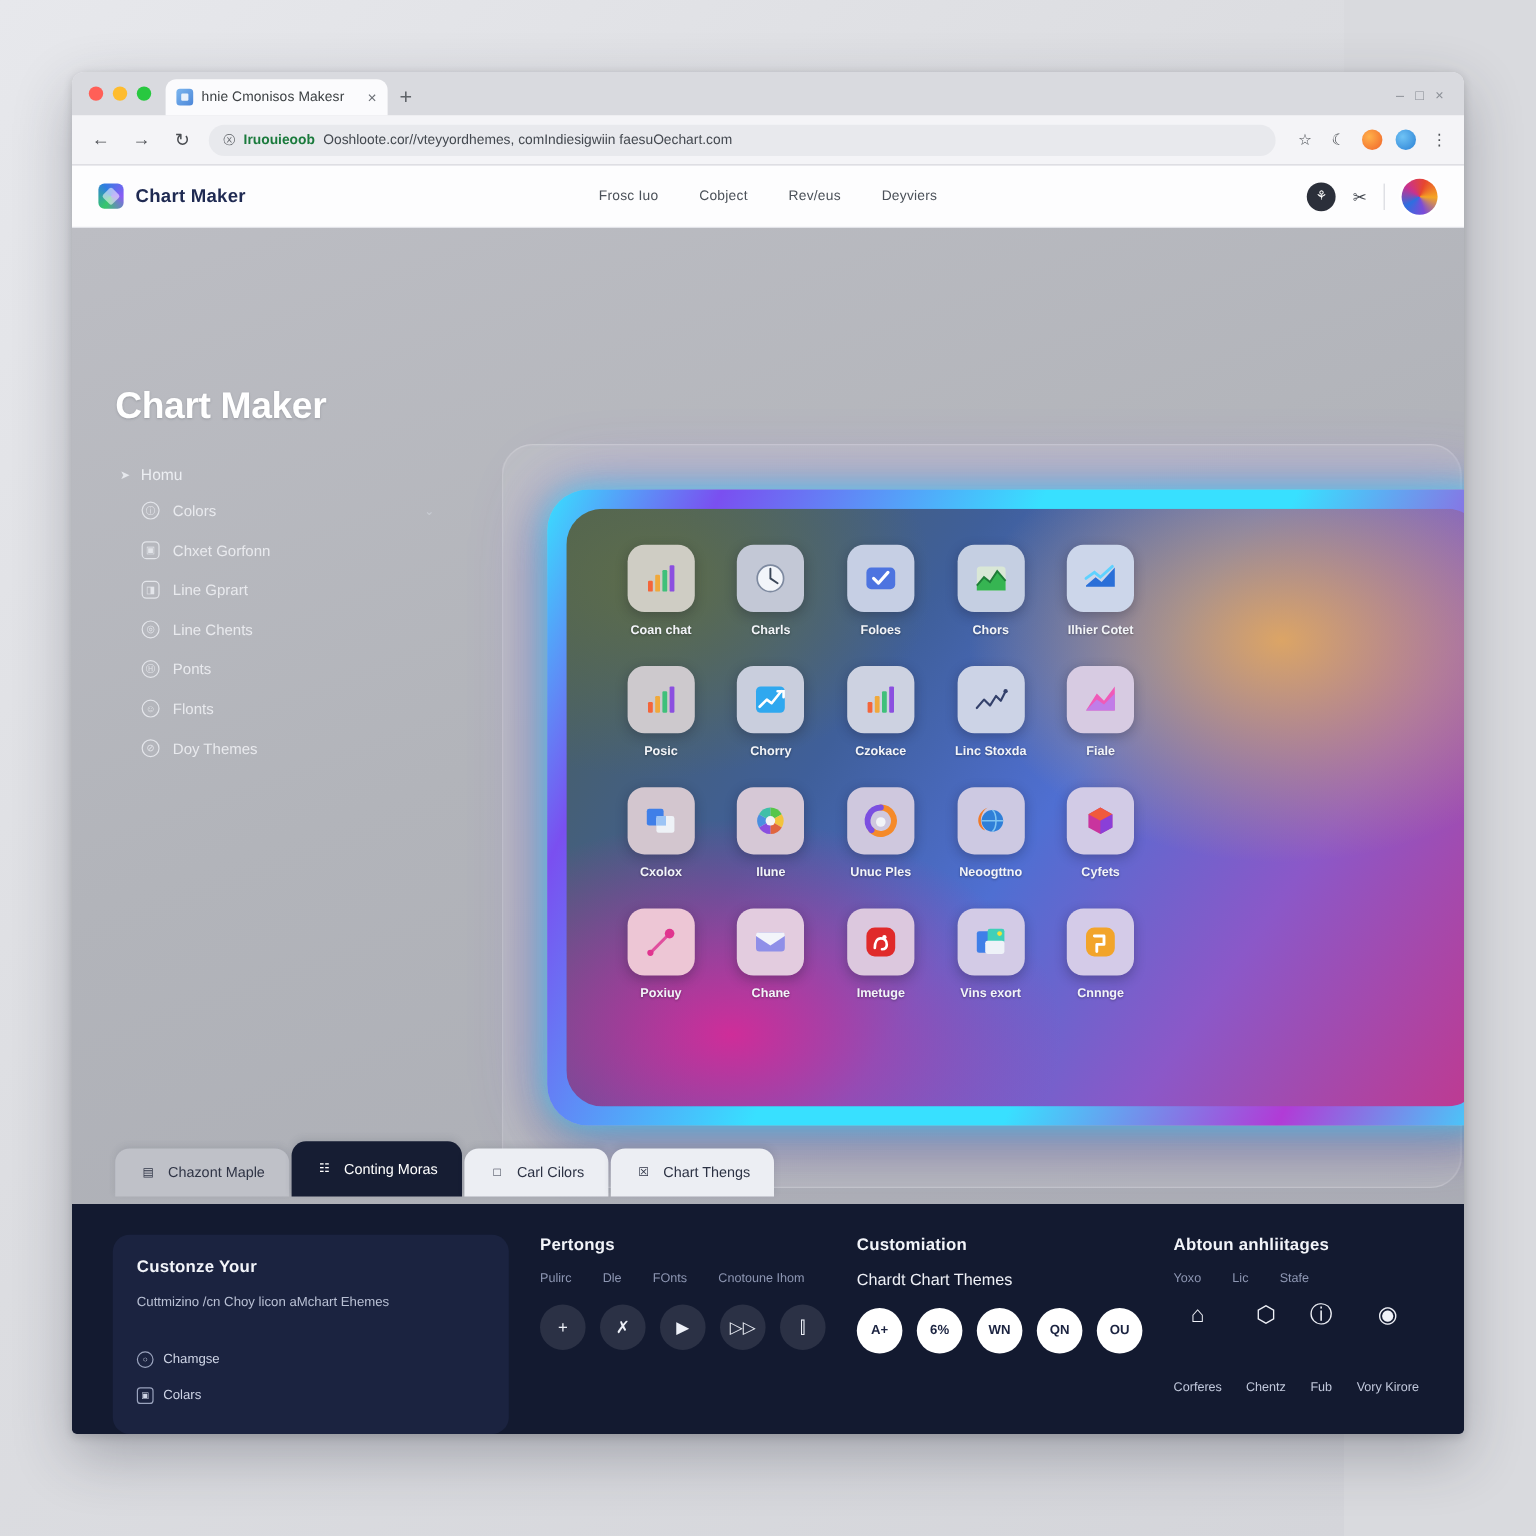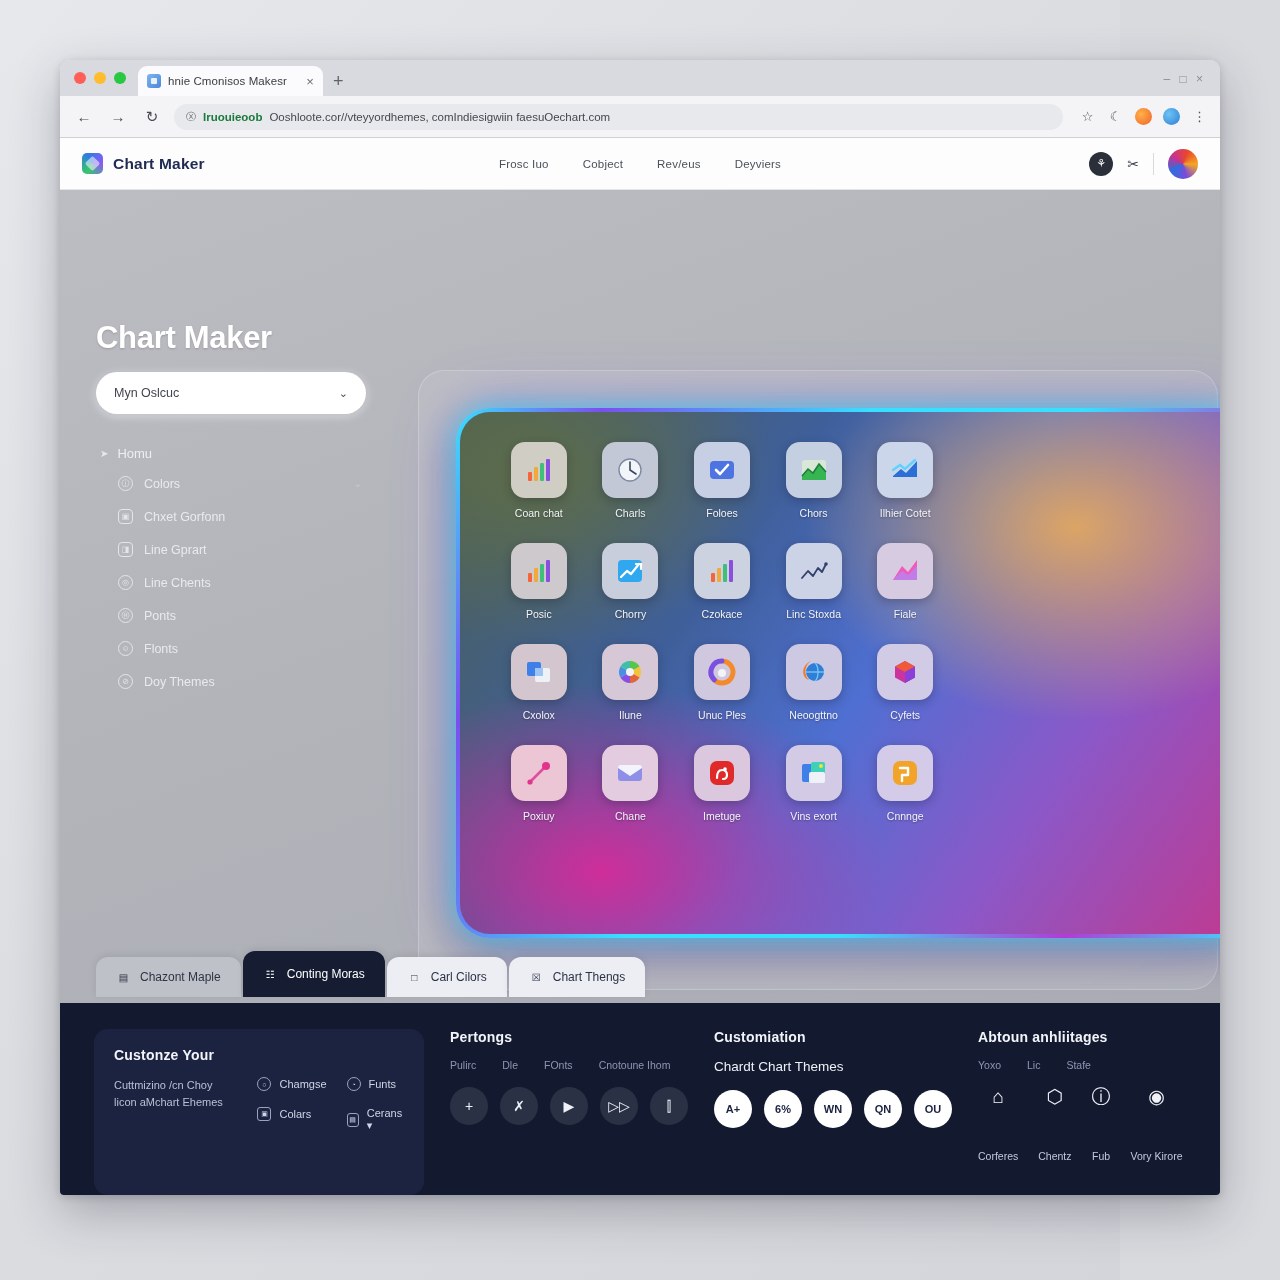--- a/index.html
+++ b/index.html
@@ -120,22 +120,23 @@
   
   .glass {
     position: absolute; left: 358px; top: 180px; width: 800px; height: 620px;
     background: rgba(255,255,255,.10); border: 1px solid rgba(255,255,255,.22);
     border-radius: 26px; backdrop-filter: blur(2px);
   }
   .neon-wrap { position: absolute; left: 396px; top: 218px; width: 796px; height: 530px; }
   .neon {
     position: absolute; inset: 0; border-radius: 34px;
     background: linear-gradient(115deg,#38e0ff 0%,#7a4ff0 14%,#38e0ff 40%,#38e0ff 60%,#b13bd6 82%,#38e0ff 100%);
-    padding: 4px;
+    padding: 16px;
     box-shadow: 0 0 26px rgba(56,224,255,.75), 0 0 60px rgba(120,80,240,.45), 0 14px 40px rgba(40,40,70,.35);
+    font-weight: bold;
   }
   .neon-in {
     width: 100%; height: 100%; border-radius: 30px; overflow: hidden; position: relative;
     background:
       radial-gradient(ellipse 55% 60% at 78% 22%, rgba(226,168,96,.95) 0%, rgba(226,168,96,0) 62%),
       radial-gradient(ellipse 60% 60% at 18% 88%, rgba(214,42,152,.95) 0%, rgba(214,42,152,0) 60%),
       radial-gradient(ellipse 50% 55% at 10% 12%, rgba(96,110,70,.9) 0%, rgba(96,110,70,0) 60%),
       linear-gradient(125deg,#4b5f54 0%,#3f5f9a 32%,#4f6fd2 52%,#8b58c8 74%,#c0398f 100%);
   }
   .grid {
@@ -165,21 +166,21 @@
   .ptab.active .tico { color: #fff; }
 
   .footer {
     position: absolute; left: 0; right: 0; bottom: 0; height: 192px;
     background: #131a30; padding: 26px 34px 0 34px; display: flex; gap: 26px;
   }
   .fcol { flex: 1 1 0; }
   .fcol.c1 { flex: 0 0 330px; background: #1b2340; border-radius: 14px; padding: 18px 20px; }
   .fh { font-size: 14px; color: #f2f4f9; font-weight: 600; margin-bottom: 14px; letter-spacing: .2px; }
   .fh2 { font-size: 13.5px; color: #eef0f6; margin: 6px 0 16px 0; }
-  .fbody { display: flex; gap: 20px; }
+  .fbody { display: flex; gap: 32px; flex-direction: column; }
   .fdesc { font-size: 11px; color: #b9c0d4; line-height: 1.55; flex: 1 1 auto; }
   .flinkcol { display: flex; flex-direction: column; gap: 16px; }
   .flink { display: flex; align-items: center; gap: 8px; font-size: 11px; color: #cfd5e6; }
   .flink .li { width: 14px; height: 14px; border: 1px solid #9aa3bd; border-radius: 3px; display:flex; align-items:center; justify-content:center; font-size: 7px; }
   .flink .li.circ { border-radius: 50%; }
   .fsublabels { display: flex; gap: 26px; margin-bottom: 16px; }
   .fsub { font-size: 10.5px; color: #8d96b2; }
   .fcircles { display: flex; gap: 12px; }
   .fcirc {
     width: 38px; height: 38px; border-radius: 50%; background: rgba(255,255,255,.10);
@@ -246,24 +247,20 @@
         <span class="hdr-ico">✂</span>
         <span class="hdr-div"></span>
         <span class="avatar"></span>
       </div>
     </div>
 
     <div class="page">
 
       <div class="sidebar">
         <div class="big-title">Chart Maker</div>
-        <div class="select">
-          <span>Myn Oslcuc</span>
-          <span class="chev">⌄</span>
-        </div>
         <div class="menu">
           <div class="menu-head">
             <span class="mh-ico">➤</span>
             <span>Homu</span>
           </div>
           <div id="menu-items">
               <div class="mi">
                 <span class="ico circ">ⓘ</span>
                 <span>Colors</span>
                 <span class="trail">⌄</span>

